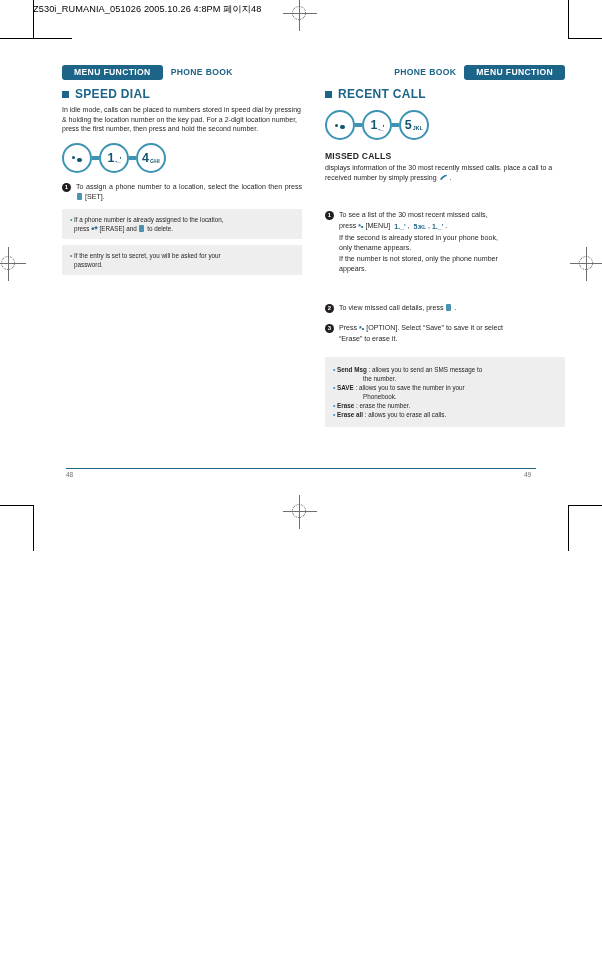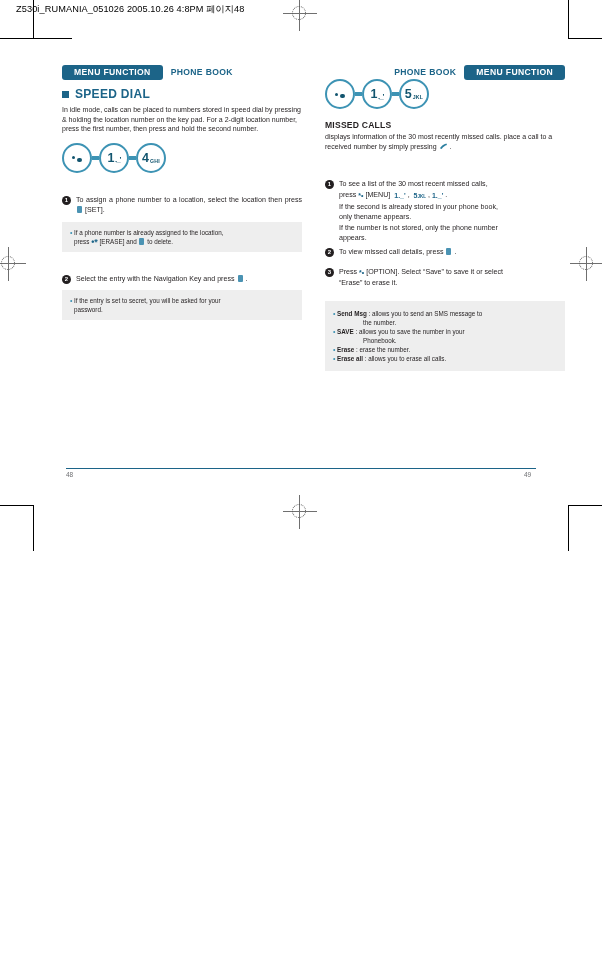--- a/index.html
+++ b/index.html
@@ -7,21 +7,21 @@
        font-family:"Liberation Sans", sans-serif;color:#231f20;}
 
   
   .mark{position:absolute;background:#000;}
   .regmark{position:absolute;width:34px;height:34px;}
   .regmark .h{position:absolute;left:0;top:16px;width:34px;height:1px;background:#6f6f6f;}
   .regmark .v{position:absolute;top:0;left:16px;width:1px;height:34px;background:#6f6f6f;}
   .regmark .c{position:absolute;left:9px;top:9px;width:14px;height:14px;border:1px dotted #5c5c5c;border-radius:50%;box-sizing:border-box;}
 
   
-  .slug{position:absolute;left:16px;top:3px;font-size:9.2px;letter-spacing:.1px;
+  .slug{position:absolute;left:33px;top:3px;font-size:9.2px;letter-spacing:.1px;
         color:#000;white-space:nowrap;font-family:"Liberation Sans", sans-serif;}
   .page{position:absolute;top:55px;width:240px;}
   .page.left{left:62px;}
   .page.right{left:325px;}
 
   
   .tabrow{display:flex;align-items:center;height:15px;}
   .tabrow.rightalign{justify-content:flex-end;}
   .tab{font-size:8.6px;font-weight:bold;letter-spacing:.35px;line-height:15px;margin-top:20px;}
   .tab.active{background:#1c6488;color:#ffffff;padding:0 12px;border-radius:3px;height:15px;}
@@ -45,21 +45,21 @@
   .key .tick{font-size:8px;font-weight:bold;margin-left:.5px;position:relative;top:2px;letter-spacing:-1px;}
   .keylink{width:7px;height:4.5px;background:#3d93b4;}
   .dotkey{display:flex;align-items:center;gap:2px;}
   .dotkey i{display:block;width:3px;height:3px;border-radius:50%;background:#12556f;}
   .dotkey i.big{width:4.2px;height:4.2px;position:relative;top:2px;}
 
   
   .subhead{font-size:8.6px;font-weight:bold;color:#231f20;margin-top:11px;letter-spacing:.2px;}
 
   
-  .step{display:flex;margin-top:22px;}
+  .step{display:flex;margin-top:9px;}
   .step .bullet{width:9px;height:9px;border-radius:50%;background:#231f20;color:#fff;
                 font-size:6px;line-height:9px;text-align:center;flex:0 0 9px;margin-right:5px;
                 position:relative;top:1px;font-weight:bold;}
   .step .stxt{font-size:7.1px;line-height:10.4px;color:#231f20;}
   .step.justify .stxt{text-align:justify;}
 
   
   .ik{display:inline-block;vertical-align:-1px;color:#1c6488;font-weight:bold;font-size:7px;}
   .ik.box{width:5px;height:7px;background:#4b93b3;margin:0 1px;border-radius:1px;}
   .ik.dot{font-size:9px;line-height:7px;}
@@ -149,37 +149,37 @@
 
   <div class="step justify">
     <span class="bullet">1</span>
     <span class="stxt"><span>To assign a phone number to a location, select the location then press</span> <span class="ik box"></span> <span>[SET].</span></span>
   </div>
   <div class="note">
     <div class="line"><span class="b">•</span><span>If a phone number is already assigned to the location,</span></div>
     <div class="line"><span class="b"></span><span>press</span> <span class="ik dot">•*</span> <span>[ERASE] and</span> <span class="ik box"></span> <span>to delete.</span></div>
   </div>
 
-  <div class="step">
-    <span class="bullet">2</span>
-    <span class="stxt"><span>Select the entry with the Navigation Key and press</span> <span class="ik box"></span> <span>.</span></span>
-  </div>
   <div class="note">
     <div class="line"><span class="b">•</span><span>If the entry is set to secret, you will be asked for your</span></div>
     <div class="line"><span class="b"></span><span>password.</span></div>
   </div>
 </div>
 
 <div class="page right">
 
   <div class="tabrow rightalign">
     <span class="tab inactive">PHONE BOOK</span>
     <span class="tab active">MENU FUNCTION</span>
   </div>
 
+  <div class="sect">
+    <span class="sq"></span>
+    <span class="txt">RECENT CALL</span>
+  </div>
 
   <div class="keys">
     <span class="key">
       <span class="dotkey">
           <i></i>
           <i class="big"></i>
         </span>
     </span>
     <span class="keylink"></span>
     <span class="key">
@@ -206,21 +206,21 @@
     <span class="stxt">
       <div>To see a list of the 30 most recent missed calls,</div>
       <div>press <span class="ik">*•</span> [MENU]&nbsp; <span class="ik">1._'</span> ,&nbsp; <span class="ik">5<span style="font-size:4.5px;">JKL</span></span> , <span class="ik">1._'</span> .</div>
       <div style="text-align:justify;">If the second is already stored in your phone book,</div>
       <div>only thename appears.</div>
       <div>If the number is not stored, only the phone number</div>
       <div>appears.</div>
     </span>
   </div>
 
-  <div class="step" style="margin-top:3px;">
+  <div class="step" style="margin-top:28px;">
     <span class="bullet">2</span>
     <span class="stxt">To view missed call details, press <span class="ik box"></span> .</span>
   </div>
 
   <div class="step" style="margin-top:10px;">
     <span class="bullet">3</span>
     <span class="stxt">
       <div>Press <span class="ik">*•</span> [OPTION]. Select “Save” to save it or select</div>
       <div>“Erase” to erase it.</div>
     </span>

